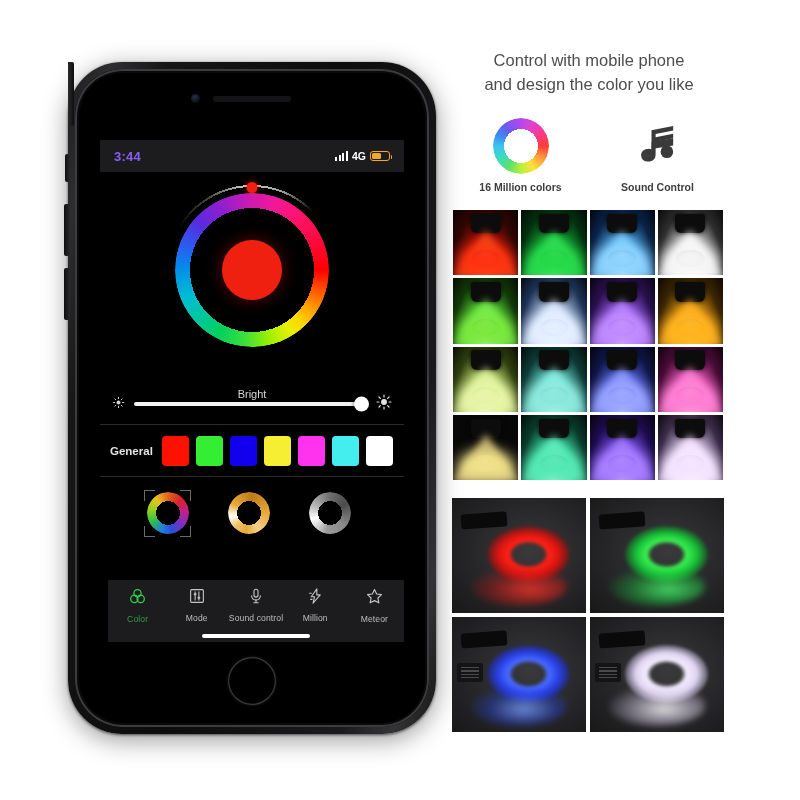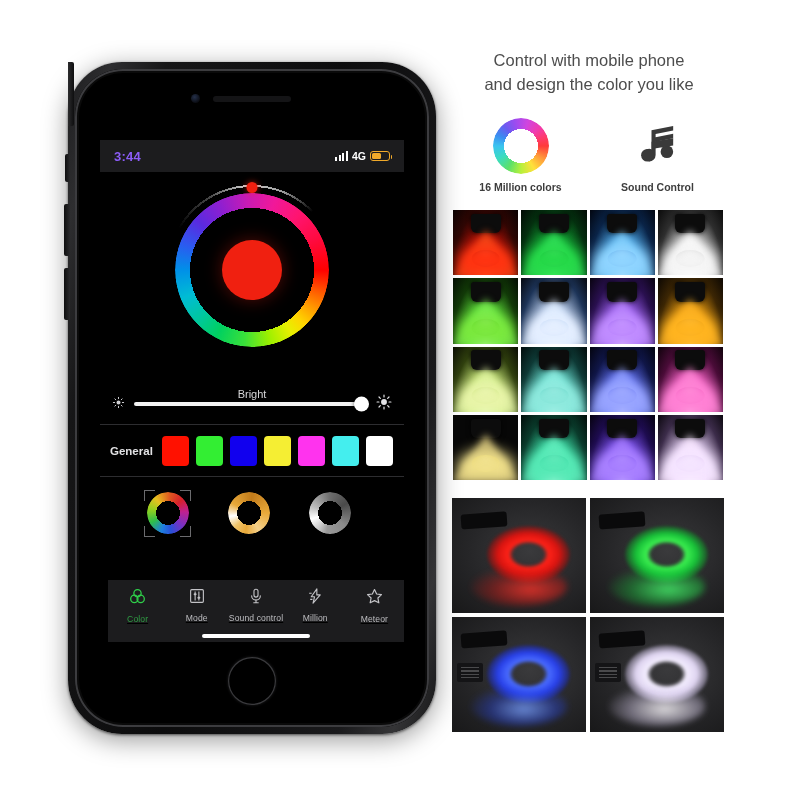--- a/index.html
+++ b/index.html
@@ -133,21 +133,21 @@
   .p1{background:conic-gradient(from 200deg,#1e7fe0,#2fbf4a 40deg,#8fd120 80deg,#e8c020 120deg,#e05a20 165deg,#d8202a 205deg,#c0208f 245deg,#7a30c0 290deg,#2a4fd8 330deg,#1e7fe0 360deg);}
   .p2{background:conic-gradient(from 190deg,#e8a93a,#f0c46a 35deg,#ffffff 70deg,#e8a93a 110deg,#c07a1a 180deg,#e8a93a 260deg,#f4d08a 320deg,#e8a93a 360deg);}
   .p3{background:conic-gradient(from 190deg,#9a9a9a,#c8c8c8 25deg,#ffffff 62deg,#bdbdbd 100deg,#6d6d6d 170deg,#4a4a4a 230deg,#8a8a8a 300deg,#9a9a9a 360deg);}
   .brk{position:absolute;width:10px;height:10px;border:1.5px solid #6b6b6e;}
   .brk.tl{left:0;top:0;border-right:0;border-bottom:0;}
   .brk.tr{right:0;top:0;border-left:0;border-bottom:0;}
   .brk.bl{left:0;bottom:0;border-right:0;border-top:0;}
   .brk.br{right:0;bottom:0;border-left:0;border-top:0;}
 
   
-  .navbar{position:absolute;left:8px;right:0;bottom:0;height:62px;background:#1c1c1e;display:flex;align-items:flex-start;padding-top:7px;box-sizing:border-box;text-decoration:underline;}
+  .navbar{position:absolute;left:8px;right:0;bottom:0;height:62px;background:#1c1c1e;display:flex;align-items:flex-start;padding-top:7px;box-sizing:border-box;}
   .navitem{flex:1;display:flex;flex-direction:column;align-items:center;gap:4px;}
   .navlabel{font-size:8.6px;color:#bdbdc0;letter-spacing:.1px;white-space:nowrap;}
   .navitem.active .navlabel{color:#2f9e44;}
   .homebar{position:absolute;left:50%;bottom:4px;transform:translateX(-50%);width:108px;height:4px;border-radius:2px;background:#fff;}
 
   .home-button{
     position:absolute;left:50%;bottom:22px;transform:translateX(-50%);
     width:48px;height:48px;border-radius:50%;
     background:#000;box-shadow:inset 0 0 0 1.2px #3a3a3d, 0 0 3px rgba(90,90,95,.35);
   }

